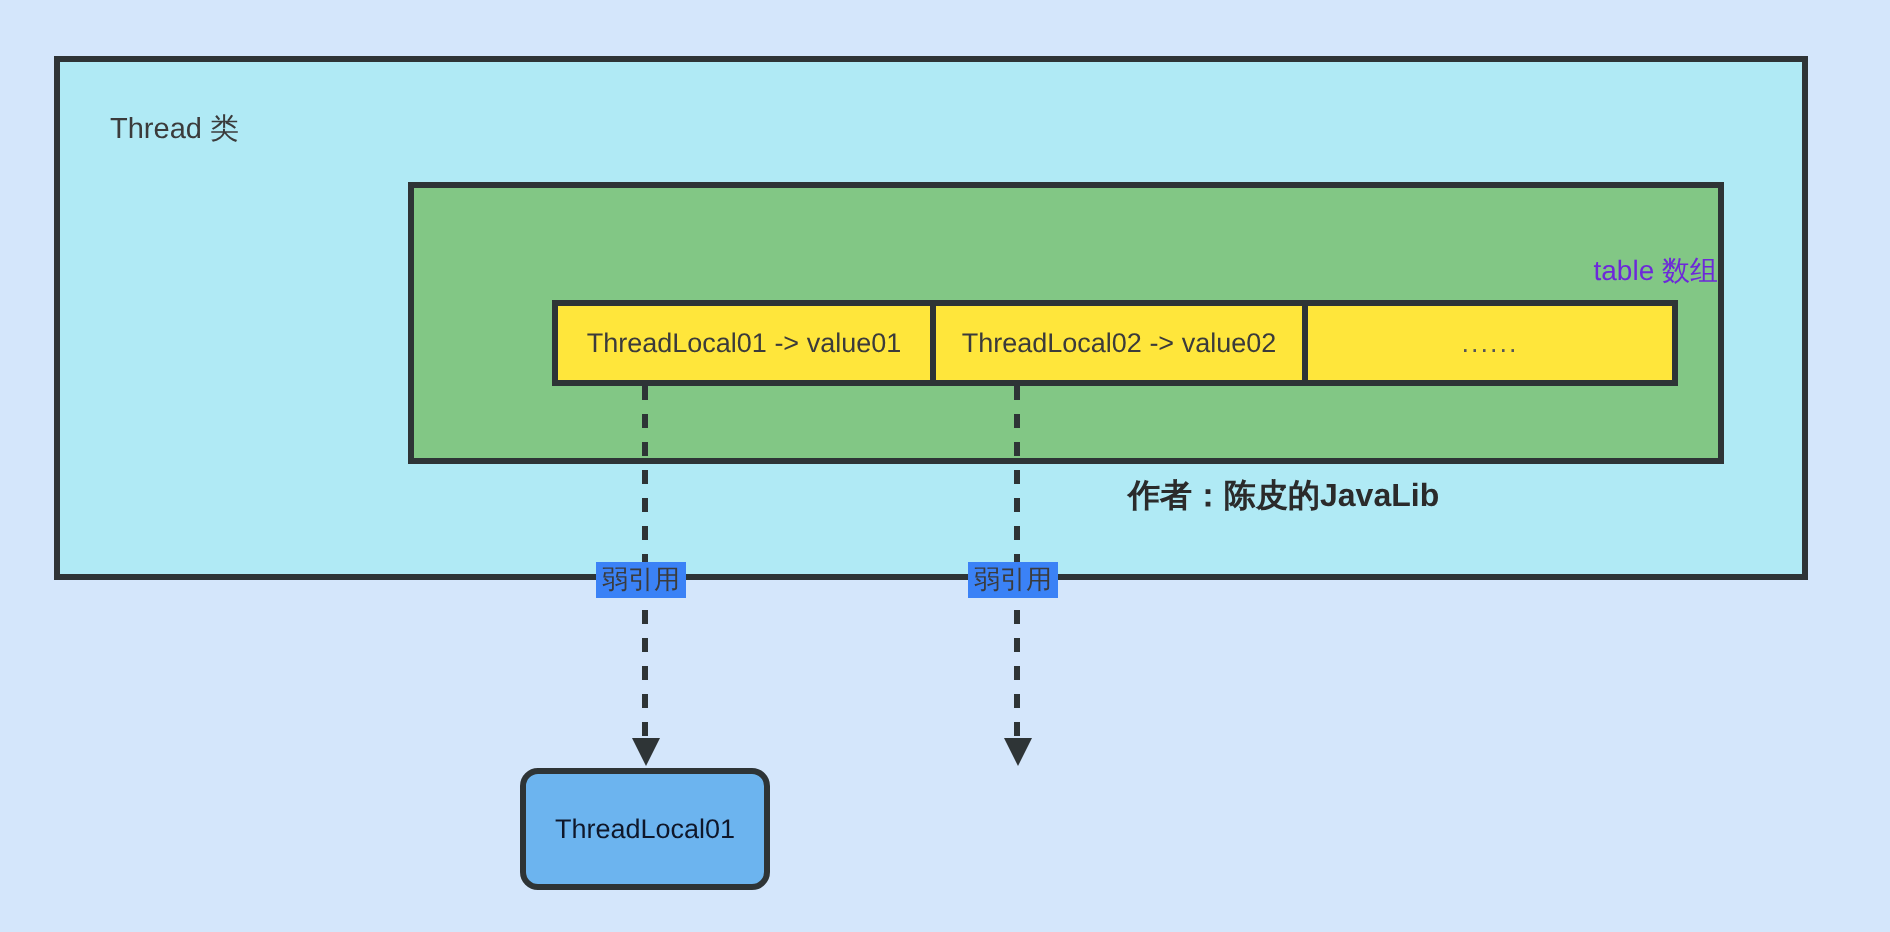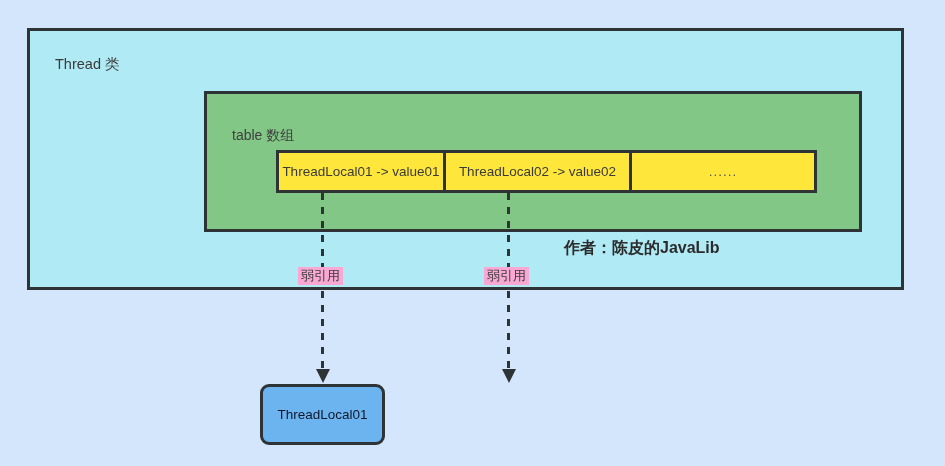--- a/index.html
+++ b/index.html
@@ -58,23 +58,23 @@
     top: 9px;
     font-size: 14.5px;
     color: #3b3b3b;
     white-space: nowrap;
   }
   .table-label {
     position: absolute;
     left: 0;
     right: 0;
     top: 33px;
-    text-align: left;
+    text-align: right;
     font-size: 14px;
-    color: #404040;
+    color: #6d28d9;
     padding-left: 25px;
   }
 
   
   .table-row {
     position: absolute;
     left: 276px;
     top: 150px;
     height: 43px;
     display: flex;
@@ -88,21 +88,21 @@
     justify-content: center;
     font-size: 13.5px;
     color: #3b3b3b;
     box-sizing: border-box;
     height: 100%;
     white-space: nowrap;
   }
   .cell + .cell {
     border-left: 3px solid #2e3436;
   }
-  .cell-0 { width: 164px; }
+  .cell-0 { width: 186px; }
   .cell-1 { width: 186px; }
   .cell-2 { width: 185px; }
   .cell-ellipsis {
     letter-spacing: 1px;
     color: #555;
   }
 
   
   .connector {
     position: absolute;
@@ -123,22 +123,22 @@
     height: 0;
     border-left: 7px solid transparent;
     border-right: 7px solid transparent;
     border-top: 14px solid #2e3436;
   }
   .arrowhead-1 { left: 315.5px; }
   .arrowhead-2 { left: 501.5px; }
 
   .weak-ref {
     position: absolute;
-    top: 267px;
-    background: #f9a8d4;
+    top: 281px;
+    background: #3b82f6;
     font-size: 13px;
     color: #3b3b3b;
     padding: 1px 3px;
     line-height: 16px;
     white-space: nowrap;
   }
   .weak-ref-1 { left: 298px; }
   .weak-ref-2 { left: 484px; }
 
   

